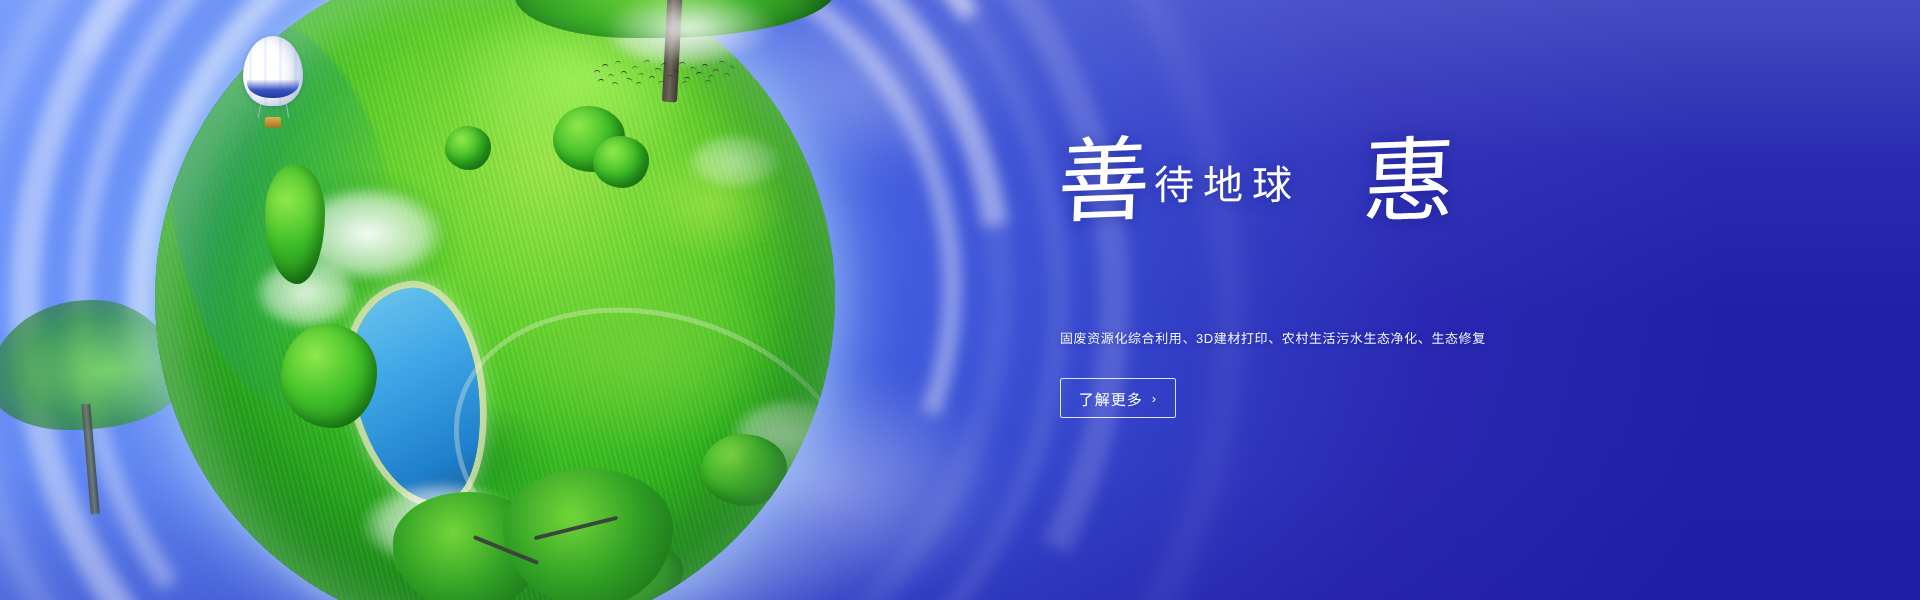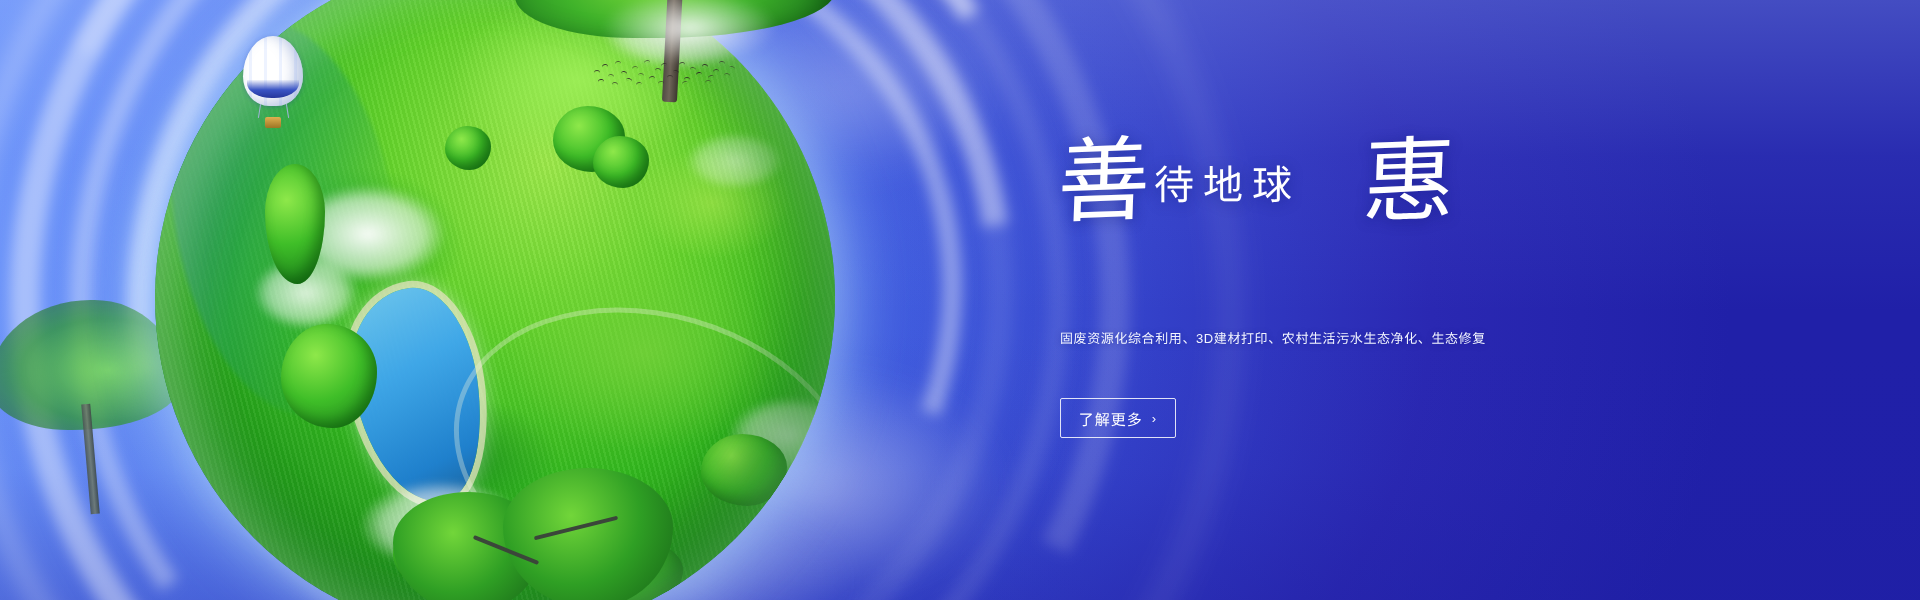--- a/index.html
+++ b/index.html
@@ -304,21 +304,20 @@
     background:transparent;
     color:#ffffff;
     font-size:15px; letter-spacing:1px;
     display:flex; align-items:center; justify-content:center;
     gap:9px;
     cursor:pointer;
     font-family:"Liberation Sans","DejaVu Sans",sans-serif;
     border-radius:2px;
     padding:0 12px;
     white-space:nowrap;
-    margin-top:20px;
   }
   .cta-arrow { font-size:13px; line-height:1; opacity:.95; }
 </style>
 </head>
 <body>
 
 <div id="banner">
 
   <div class="sky-wash"></div>
   <div class="sky-top"></div>

